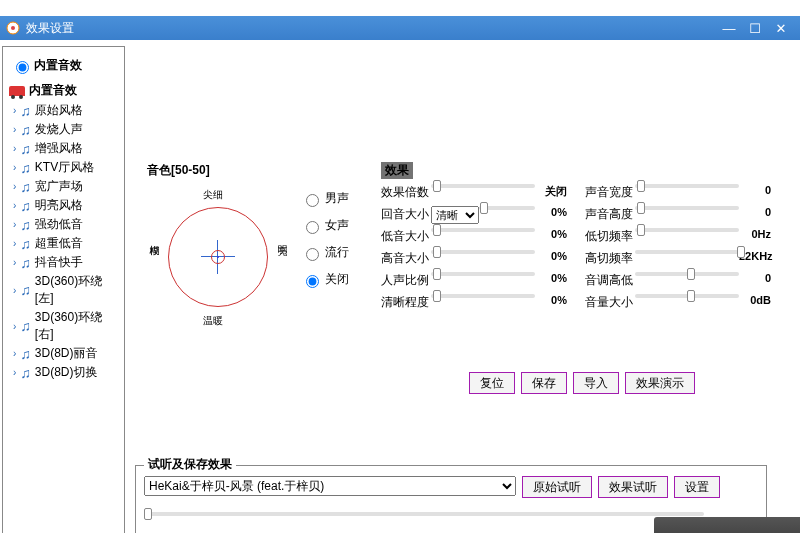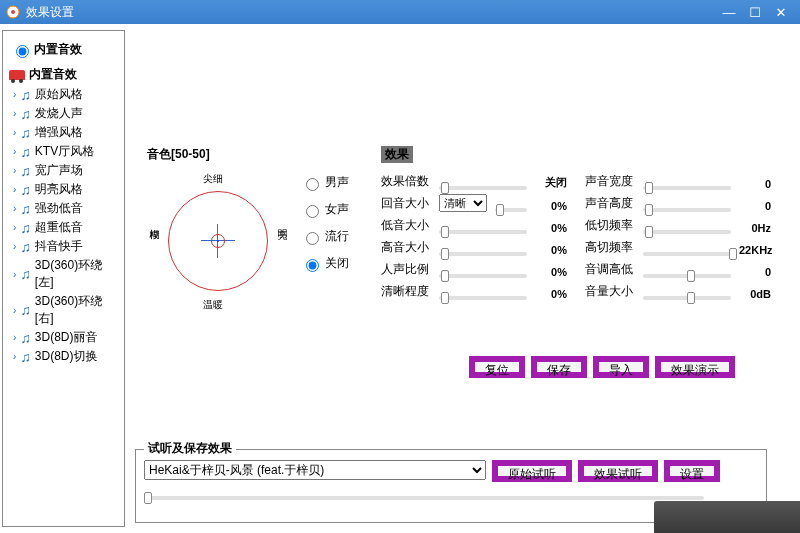--- a/index.html
+++ b/index.html
@@ -1,17 +1,17 @@
 <!DOCTYPE html>
 <html><head>
 <meta charset="utf-8">
 <style>
 * { box-sizing: border-box; font-family: "Microsoft YaHei", SimSun, sans-serif; font-size: 12px; }
 body { margin: 0; padding: 0; width: 800px; height: 533px; background: #fff; overflow: hidden; }
-.titlebar { height: 24px; background: linear-gradient(#4a90d9, #3a7fcc); color: #fff; display: flex; align-items: center; padding: 0 6px; }
+.titlebar { height: 24px; background: linear-gradient(#4a90d9, #3a7fcc); color: #fff; display: flex; align-items: center; padding: 0 6px; margin-top: 16px; }
 .titlebar .app-icon { width: 14px; height: 14px; margin-right: 6px; }
 .titlebar .title-text { flex: 1; }
 .titlebar .win-btn { width: 26px; text-align: center; cursor: default; font-size: 13px; }
 .shell { display: flex; height: 509px; }
 .sidebar { width: 123px; border: 1px solid #888; margin: 6px 4px 6px 2px; padding: 6px 0; display: flex; flex-direction: column; }
 .radio-row { display: flex; gap: 4px; padding: 4px 8px 6px 8px; }
 .radio-row label { display: flex; align-items: center; gap: 2px; font-weight: bold; }
 .tree-header { display: flex; align-items: center; gap: 4px; padding: 2px 6px; font-weight: bold; }
 .tree-header .carimg { width: 16px; height: 10px; background: #d33; border-radius: 2px 2px 0 0; position: relative; }
 .tree-header .carimg::after { content:""; position:absolute; bottom:-3px; left:2px; width:4px; height:4px; background:#333; border-radius:50%; box-shadow: 8px 0 #333; }
@@ -36,29 +36,29 @@
 .tone-cross-h { position:absolute; left:58px; top:74px; width:34px; height:1px; background:#36c; }
 .tone-cross-v { position:absolute; left:74px; top:58px; width:1px; height:34px; background:#36c; }
 .voice-radios { position: absolute; left: 164px; top: 18px; display: flex; flex-direction: column; gap: 10px; }
 .voice-radios label { display:flex; align-items:center; gap:3px; }
 
 .fx-group { position: absolute; left: 246px; top: 132px; width: 400px; height: 180px; }
 .fx-group .legend { position: absolute; top: -10px; left: 6px; background:#737373; padding: 0 4px; font-weight: bold; }
 .col { position: absolute; top: 12px; width: 186px; }
 .col1 { left: 6px; }
 .col2 { left: 210px; }
-.fx-row { display:flex; align-items:flex-end; gap:8px; height: 22px; }
+.fx-row { display:flex; align-items:flex-start; gap:0; height: 22px; }
 .fx-row .lbl { width: 50px; white-space: nowrap; }
 .fx-row .slider { flex:1; height:4px; background:#e0e0e0; position:relative; border-radius:2px; }
 .fx-row .slider .thumb { position:absolute; top:-4px; width:8px; height:12px; background:#fff; border:1px solid #888; border-radius:2px; }
 .fx-row .val { width: 32px; text-align:right; font-weight:bold; font-size:11px; }
 .fx-row select { height:18px; font-size:11px; width:48px; }
 
 .btn-row { position:absolute; left: 340px; top: 332px; display:flex; gap:6px; }
-button.btn { height:22px; padding: 0 10px; background:#f4f4f4; border:6px solid #a21caf; cursor:default; }
+button.btn { height:22px; padding: 0 10px; background:#f4f4f4; border:1px solid #a21caf; cursor:default; }
 
 .preview-group { position:absolute; left:6px; bottom:10px; width: 632px; height: 74px; border:1px solid #888; }
 .preview-group .legend { position:absolute; top:-10px; left:8px; background:#fff; padding:0 4px; font-weight:bold; }
 .preview-row1 { position:absolute; left:8px; top:10px; display:flex; gap:6px; align-items:flex-start; width: 576px;}
 .preview-row1 select { flex:1; height:20px; }
 .preview-row2 { position:absolute; left:8px; top:40px; width:616px; height:16px; }
 .preview-row2 .slider { width:560px; height:4px; background:#e0e0e0; position:relative; top:6px; border-radius:2px; }
 .preview-row2 .slider .thumb { position:absolute; left:0; top:-4px; width:8px; height:12px; background:#fff; border:1px solid #888; border-radius:2px; }
 .corner-overlay { position:absolute; right:-6px; bottom:-6px; width:152px; height:38px; background:linear-gradient(#555,#333); border-radius:3px; }
 </style>

